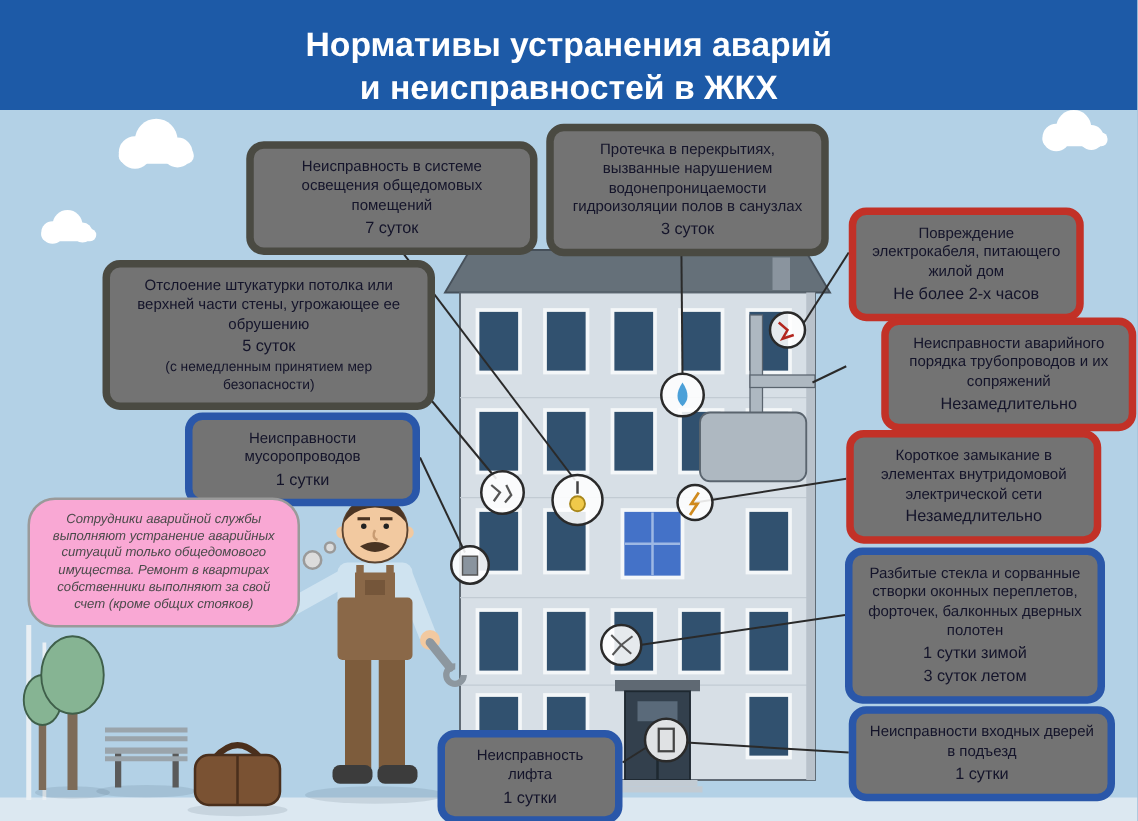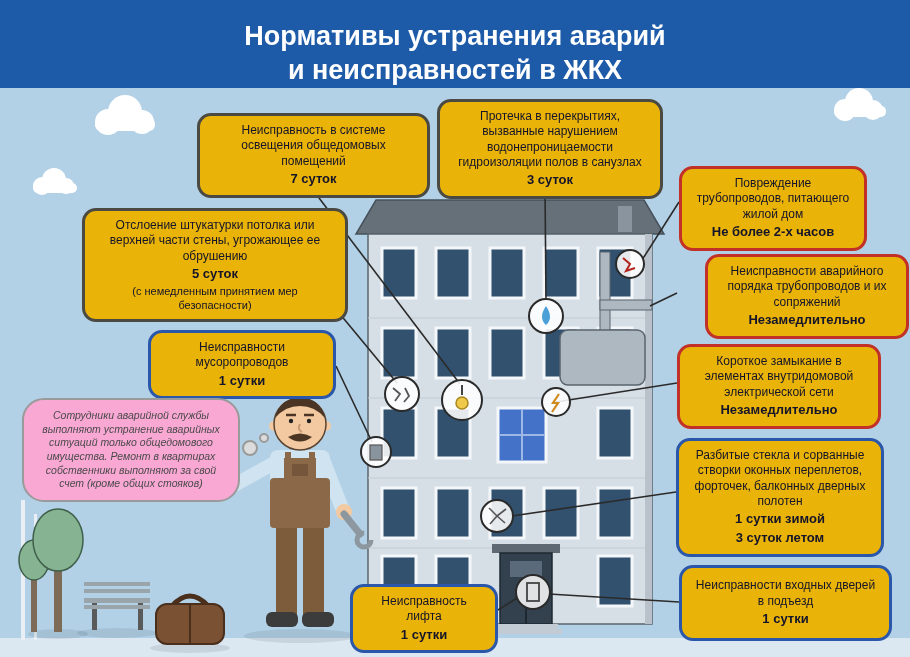--- a/index.html
+++ b/index.html
@@ -2,24 +2,24 @@
 <html><head>
 <meta charset="utf-8">
 <style>
   html,body{margin:0;padding:0;background:#9ebed6;}
   .stage{position:relative;width:910px;height:657px;background:#b3d1e6;
          font-family:"Liberation Sans",sans-serif;overflow:hidden;}
   .header{position:absolute;left:0;top:0;width:910px;height:88px;background:#1d5aa7;
           display:flex;flex-direction:column;align-items:center;justify-content:flex-end;
           color:#ffffff;font-weight:bold;font-size:27px;line-height:1.28;text-align:center;}
   svg.scene{position:absolute;left:0;top:0;}
-  .co{position:absolute;box-sizing:border-box;background:#eab308;border:3px solid #8b5cf6;
+  .co{position:absolute;box-sizing:border-box;background:#737373;border:6px solid #8b5cf6;
       border-radius:14px;padding:7px 10px;display:flex;flex-direction:column;
       justify-content:center;text-align:center;font-size:12px;color:#14142a;line-height:1.28;}
-  .co .b{font-weight:bold;font-size:13px;margin-top:2px;}
+  .co .b{font-weight:normal;font-size:13px;margin-top:2px;}
   .co .n{font-size:11px;margin-top:1px;}
   .co div:empty{display:none;}
   .dark{border-color:#4a4a42;}
   .red{border-color:#c23127;}
   .blue{border-color:#2a57a9;text-align:center;}
   .c1{left:197px;top:113px;width:233px;min-height:77px;}
   .c2{left:437px;top:99px;width:226px;min-height:88px;}
   .c3{left:82px;top:208px;width:266px;min-height:94px;}
   .c4{left:148px;top:330px;width:188px;min-height:57px;}
   .c5{left:679px;top:166px;width:188px;min-height:72px;}
@@ -261,21 +261,21 @@
     <div class="b">5 суток</div>
     <div class="n">(с немедленным принятием мер безопасности)</div>
   </div>
 
   <div class="co blue c4">
     <div>Неисправности мусоропроводов</div>
     <div class="b">1 сутки</div>
   </div>
 
   <div class="co red c5">
-    <div>Повреждение трубопроводов, питающего жилой дом</div>
+    <div>Повреждение электрокабеля, питающего жилой дом</div>
     <div class="b">Не более 2-х часов</div>
   </div>
 
   <div class="co red c6">
     <div>Неисправности аварийного порядка трубопроводов и их сопряжений</div>
     <div class="b">Незамедлительно</div>
   </div>
 
   <div class="co red c7">
     <div>Короткое замыкание в элементах внутридомовой электрической сети</div>

